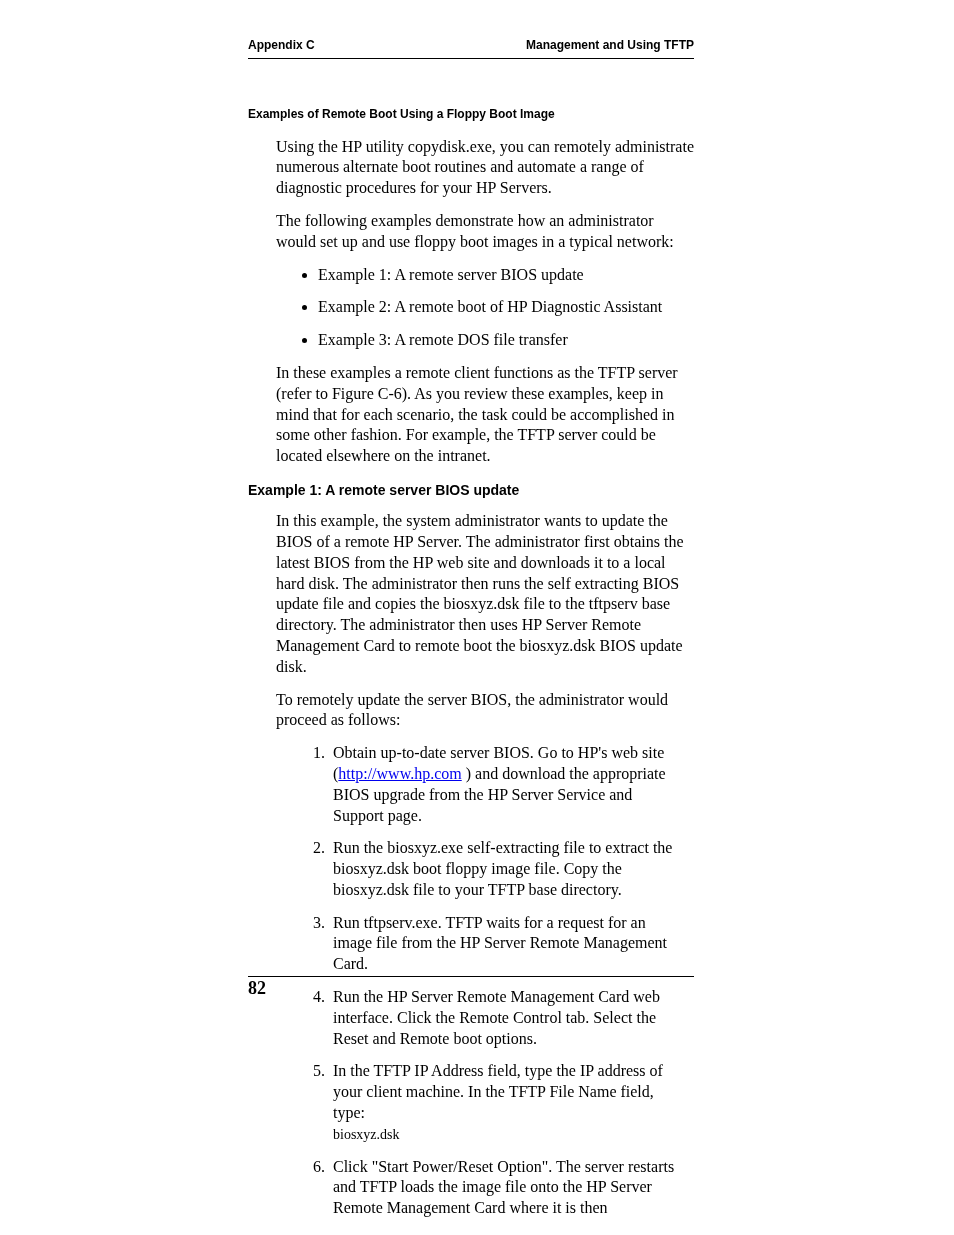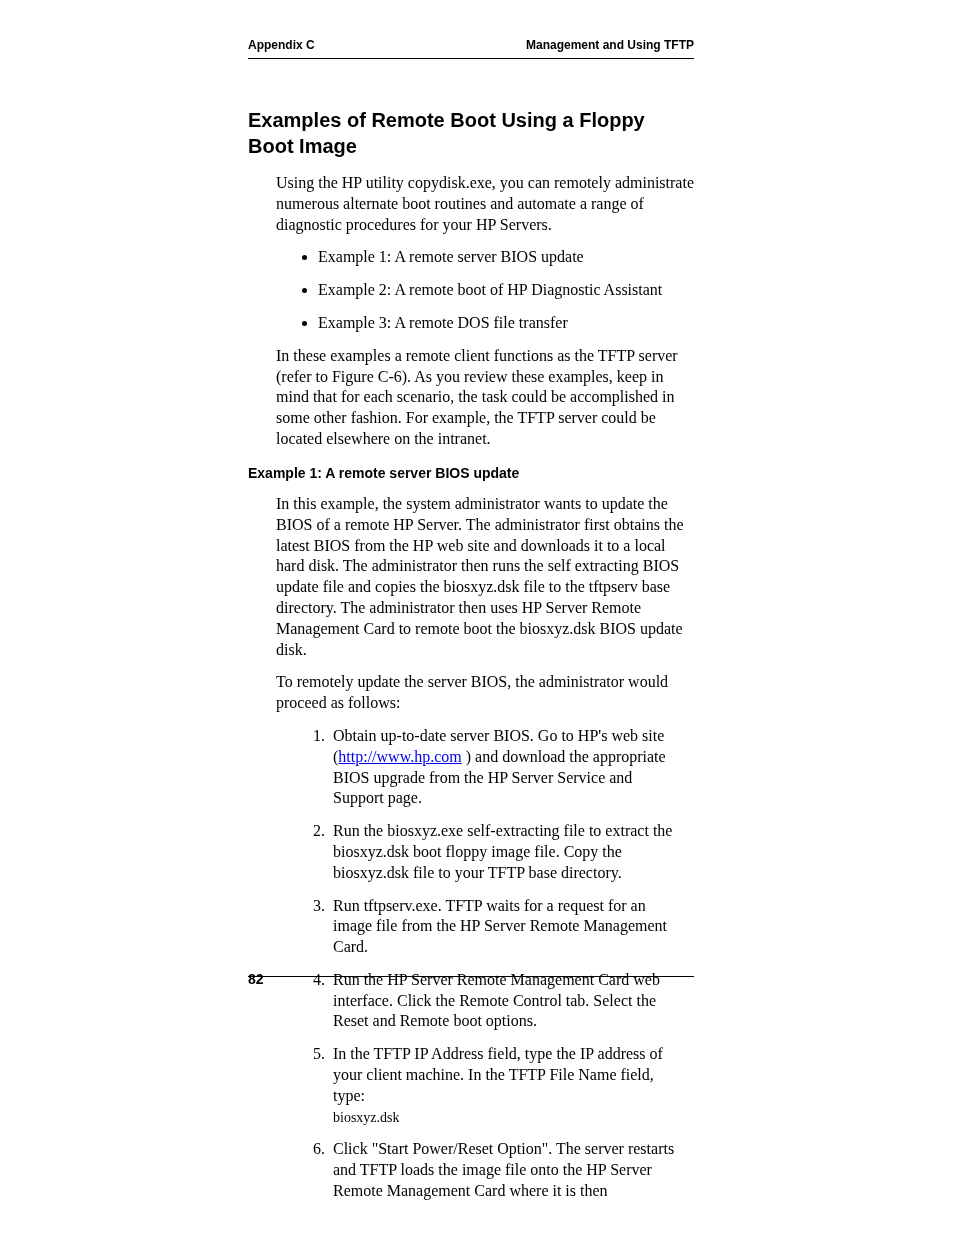--- a/index.html
+++ b/index.html
@@ -20,21 +20,21 @@
     justify-content: space-between;
     font-family: Arial, Helvetica, sans-serif;
     font-weight: bold;
     font-size: 12px;
     padding-bottom: 6px;
     border-bottom: 1px solid #000;
   }
   .h1 {
     font-family: Arial, Helvetica, sans-serif;
     font-weight: bold;
-    font-size: 20px;
+    font-size: 12px;
     margin-top: 48px;
     margin-bottom: 14px;
   }
   .h2 {
     font-family: Arial, Helvetica, sans-serif;
     font-weight: bold;
     font-size: 14px;
     margin-top: 14px;
     margin-bottom: 10px;
   }
@@ -72,41 +72,42 @@
   .footer-rule {
     position: absolute;
     left: 248px;
     right: 150px;
     bottom: 258px;
     border-top: 1px solid #000;
   }
   .page-num {
     position: absolute;
     left: 248px;
-    bottom: 248px;
-    font-family: Liberation Sans, sans-serif;
+    bottom: 236px;
+    font-family: Liberation Serif, serif;
     font-weight: bold;
-    font-size: 14px;
+    font-size: 18px;
   }
 </style>
 </head>
 <body>
 
 <div class="page">
 
   <div class="header">
     <span>Appendix C</span>
     <span>Management and Using TFTP</span>
   </div>
 
   <div class="body">
 
     <div class="h1">Examples of Remote Boot Using a Floppy Boot Image</div>
 
     <div class="para">Using the HP utility copydisk.exe, you can remotely administrate numerous alternate boot routines and automate a range of diagnostic procedures for your HP Servers.</div>
+    <div class="para">The following examples demonstrate how an administrator would set up and use floppy boot images in a typical network:</div>
 
     <ul class="bullets">
       <li>Example 1: A remote server BIOS update</li>
       <li>Example 2: A remote boot of HP Diagnostic Assistant</li>
       <li>Example 3: A remote DOS file transfer</li>
     </ul>
 
     <div class="para">In these examples a remote client functions as the TFTP server (refer to Figure C-6). As you review these examples, keep in mind that for each scenario, the task could be accomplished in some other fashion. For example, the TFTP server could be located elsewhere on the intranet.</div>
 
     <div class="h2">Example 1: A remote server BIOS update</div>

